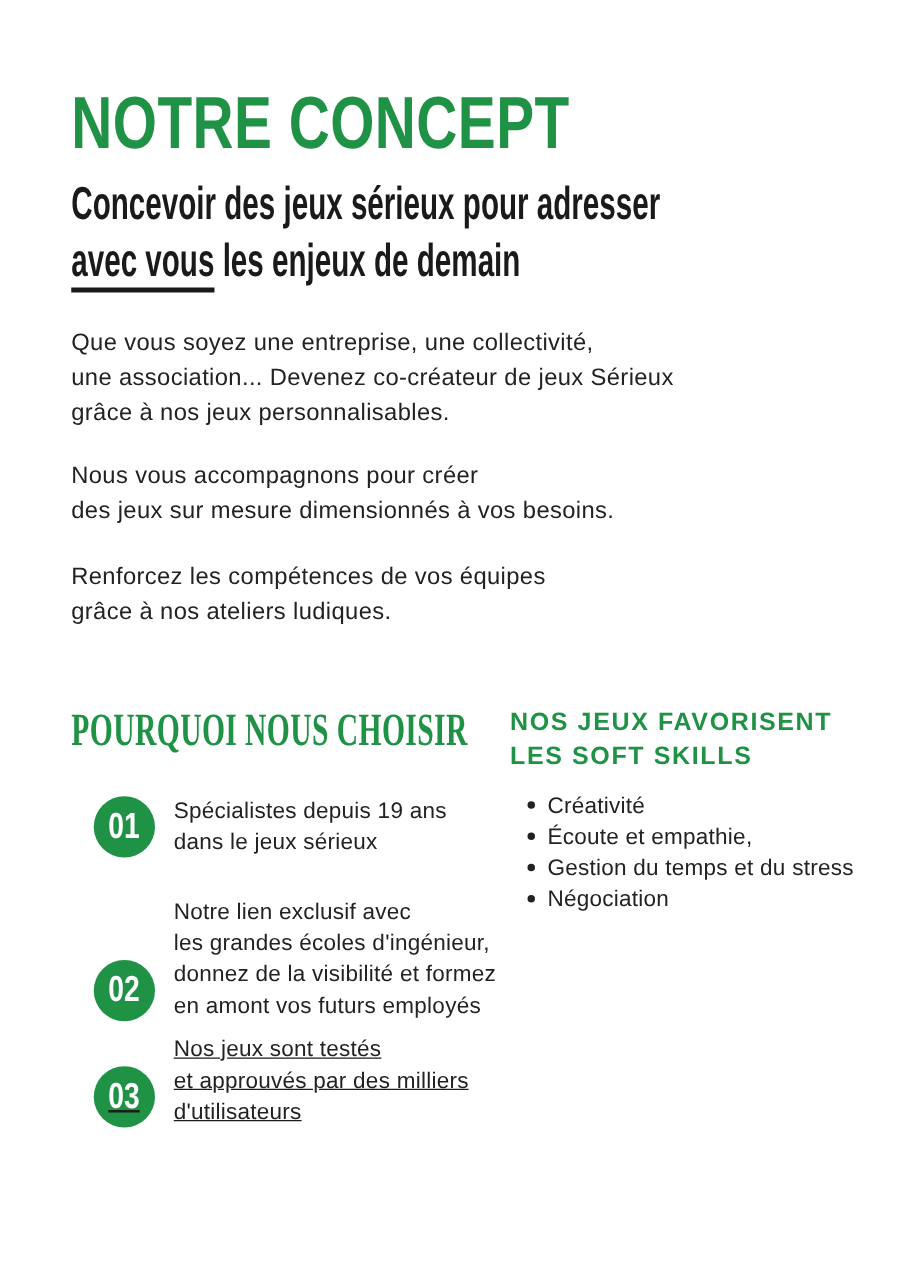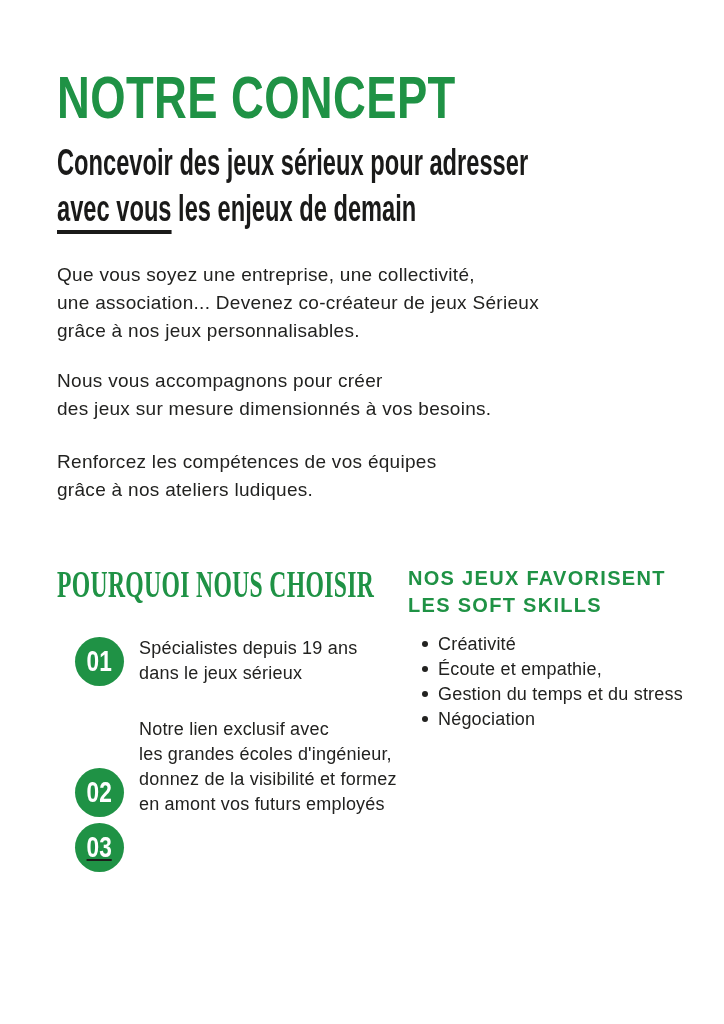--- a/index.html
+++ b/index.html
@@ -146,15 +146,18 @@
     <div class="item-text">Notre lien exclusif avec
 les grandes écoles d'ingénieur,
 donnez de la visibilité et formez
 en amont vos futurs employés</div>
   </div>
 
   <div class="item item3">
     <div class="num-circle">
         <span class="cond-num">03</span>
       </div>
+    <div class="item-text">Nos jeux sont testés
+et approuvés par des milliers
+d'utilisateurs</div>
   </div>
 
 </div>
 
 </body></html>

